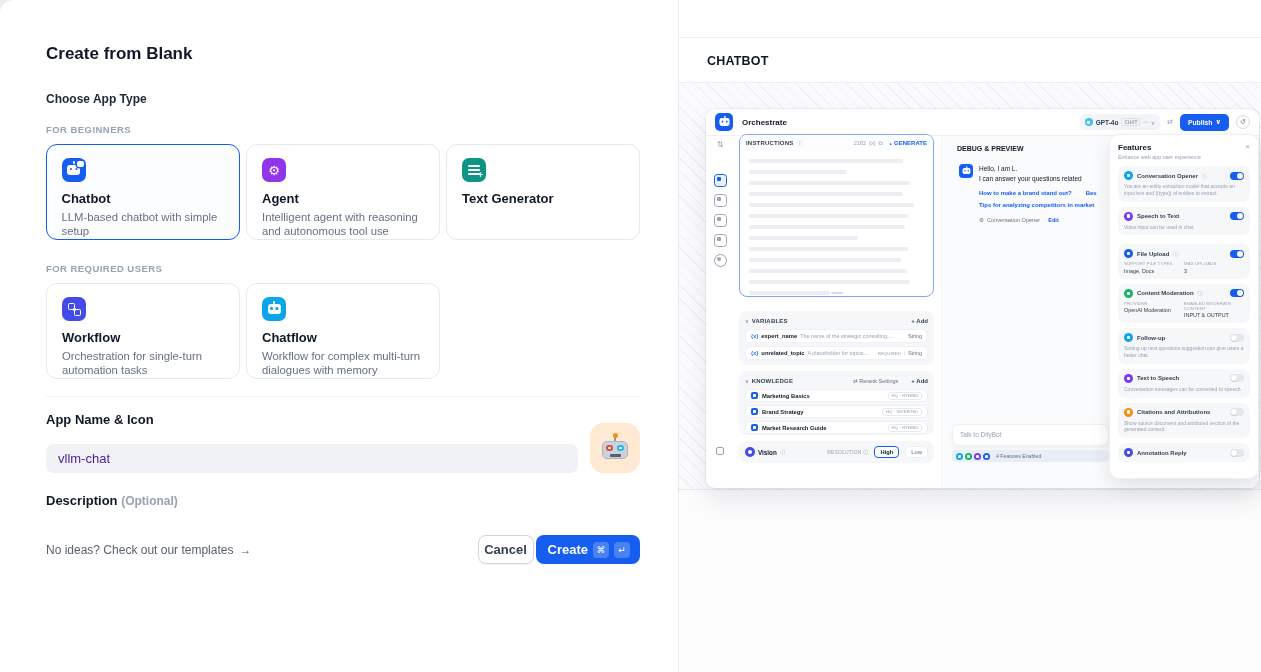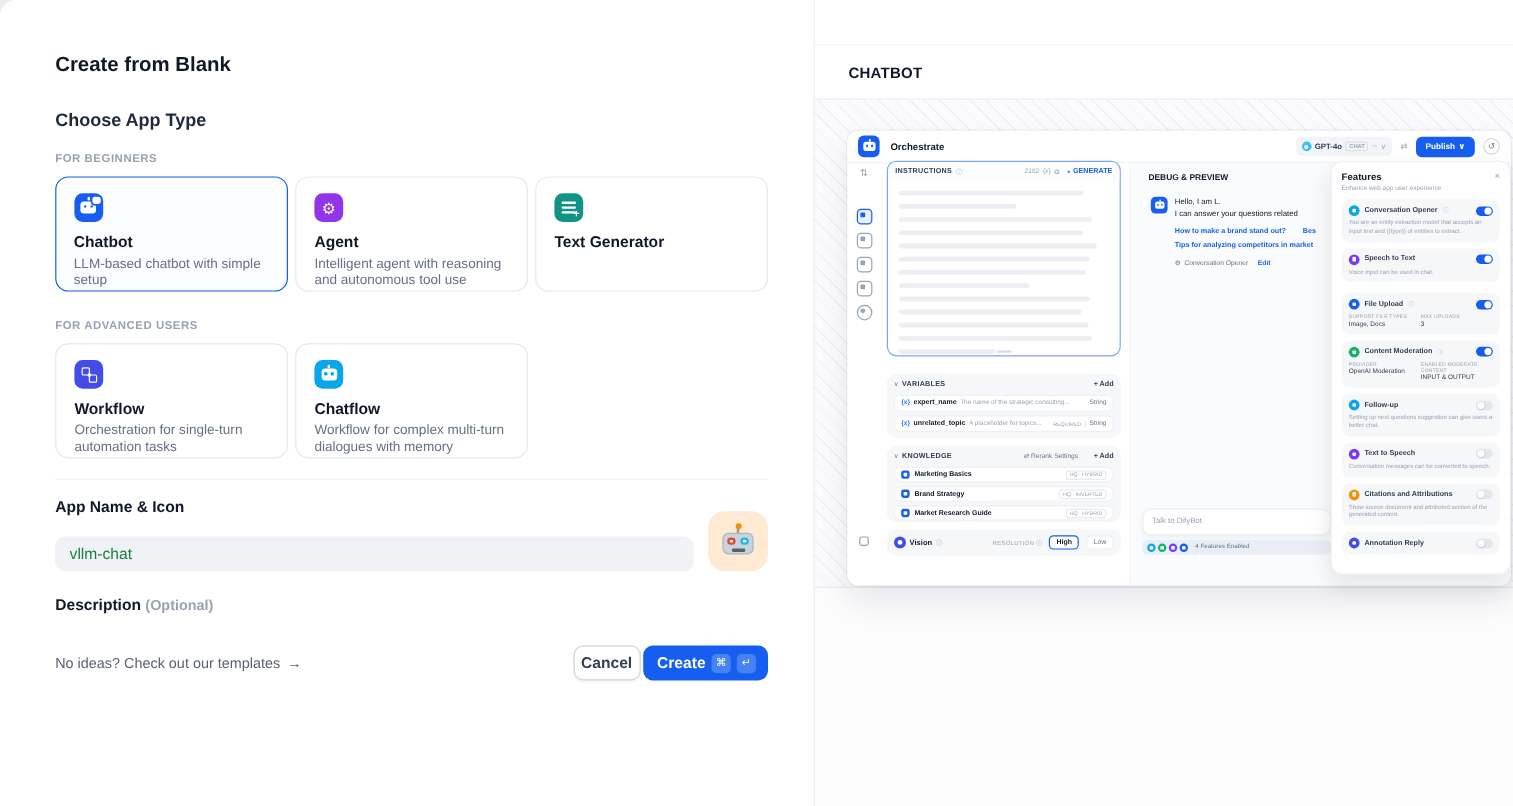--- a/index.html
+++ b/index.html
@@ -3,21 +3,21 @@
 <meta charset="utf-8">
 <style>
   *{margin:0;padding:0;box-sizing:border-box}
   html,body{width:1261px;height:672px;overflow:hidden}
   body{font-family:"Liberation Sans","DejaVu Sans",sans-serif;background:#e9ecf1;color:#101828}
   .app{position:relative;width:1261px;height:672px;background:#fff;border-radius:14px 0 0 0;overflow:hidden;display:flex}
 
   
   .left{width:678px;flex:none;padding:44px 38px 0 46px;background:#fff}
   .h-title{font-size:17px;font-weight:700;color:#101828}
-  .h-sub{font-size:15px;font-weight:700;color:#1d2939;margin-top:28px}
+  .h-sub{font-size:12px;font-weight:700;color:#1d2939;margin-top:28px}
   .grp-label{font-size:9.5px;font-weight:600;letter-spacing:.45px;color:#98a2b3;margin-top:18px}
   .cards{display:flex;gap:6px;margin-top:9px}
   .card{width:194px;height:96px;border:1px solid #e5e8ed;border-radius:11px;background:#fff;padding:13px 15px;cursor:pointer}
   .card.selected{border:1.5px solid #155eef;padding:12.5px 14.5px;background:#fcfdff}
   .tile{width:24px;height:24px;border-radius:7px;display:flex;align-items:center;justify-content:center;position:relative;color:#fff}
   .card-name{font-size:13px;font-weight:700;color:#101828;margin-top:9px}
   .card-desc{font-size:11.3px;color:#667085;line-height:1.26;margin-top:4px}
 
   
   .bot{position:relative;width:13px;height:10px;background:#fff;border-radius:3px}
@@ -31,21 +31,21 @@
   .nodes::before{content:"";position:absolute;left:0;top:0;width:5px;height:5px;border:1.6px solid #fff;border-radius:1.6px}
   .nodes::after{content:"";position:absolute;right:0;bottom:0;width:5px;height:5px;border:1.6px solid #fff;border-radius:1.6px}
   .nodes .link{position:absolute;left:5.5px;top:5.5px;width:2.5px;height:2.5px;background:#fff;border-radius:50%}
 
   .divider{border:none;border-top:1px solid #f0f2f5;margin:17px 0 15px 0}
 
   .name-row{display:flex;align-items:flex-end;gap:12px}
   .name-col{flex:1}
   .field-label{font-size:13px;font-weight:700;color:#101828}
   .field-label .opt{font-weight:700;color:#98a2b3;font-size:12px}
-  .name-input{margin-top:17px;width:100%;height:29px;background:#f0f2f5;border:none;border-radius:8px;padding:0 12px;font-size:13px;color:#15803d;font-family:inherit;outline:none}
+  .name-input{margin-top:17px;width:100%;height:29px;background:#f0f2f5;border:none;border-radius:8px;padding:0 12px;font-size:13px;color:#4c1d95;font-family:inherit;outline:none}
   .emoji-box{width:50px;height:50px;border-radius:14px;background:#ffe9d2;flex:none;position:relative;cursor:pointer}
   .desc-label{margin-top:20px}
   .desc-area{margin-top:7px;width:594px;height:68px;border:1px solid #d3d8df;border-radius:10px;background:#fff;padding:9px 12px;font-size:13px;color:#101828;font-family:inherit;resize:none;outline:none;line-height:1.35}
 
   .footer{margin-top:27px;display:flex;align-items:center}
   .tpl-link{font-size:12px;color:#585f6e;cursor:pointer;display:flex;gap:6px;align-items:center}
   .footer-btns{margin-left:auto;display:flex;gap:2px}
   .btn{height:29px;border-radius:8px;display:flex;align-items:center;justify-content:center;font-size:13px;cursor:pointer}
   .btn-cancel{width:56px;background:#fff;border:1px solid #d0d5dd;color:#344054;font-weight:600;box-shadow:0 1px 2px rgba(16,24,40,.05)}
   .btn-create{padding:0 10px 0 12px;background:#155eef;color:#fff;font-weight:700;gap:5px}
@@ -203,21 +203,21 @@
       </div>
       <div class="card">
         <div class="tile" style="background:#0e9384">
             <span class="bars"></span>
             <span class="plusmark">+</span>
           </div>
         <div class="card-name">Text Generator</div>
       </div>
     </div>
 
-    <div class="grp-label" style="margin-top:23px">FOR ADVANCED USERS</div>
+    <div class="grp-label" style="margin-top:23px">FOR REQUIRED USERS</div>
     <div class="cards">
       <div class="card">
         <div class="tile" style="background:#444ce7">
             <span class="nodes">
               <span class="link"></span>
             </span>
           </div>
         <div class="card-name">Workflow</div>
         <div class="card-desc">Orchestration for single-turn automation tasks</div>
       </div>

